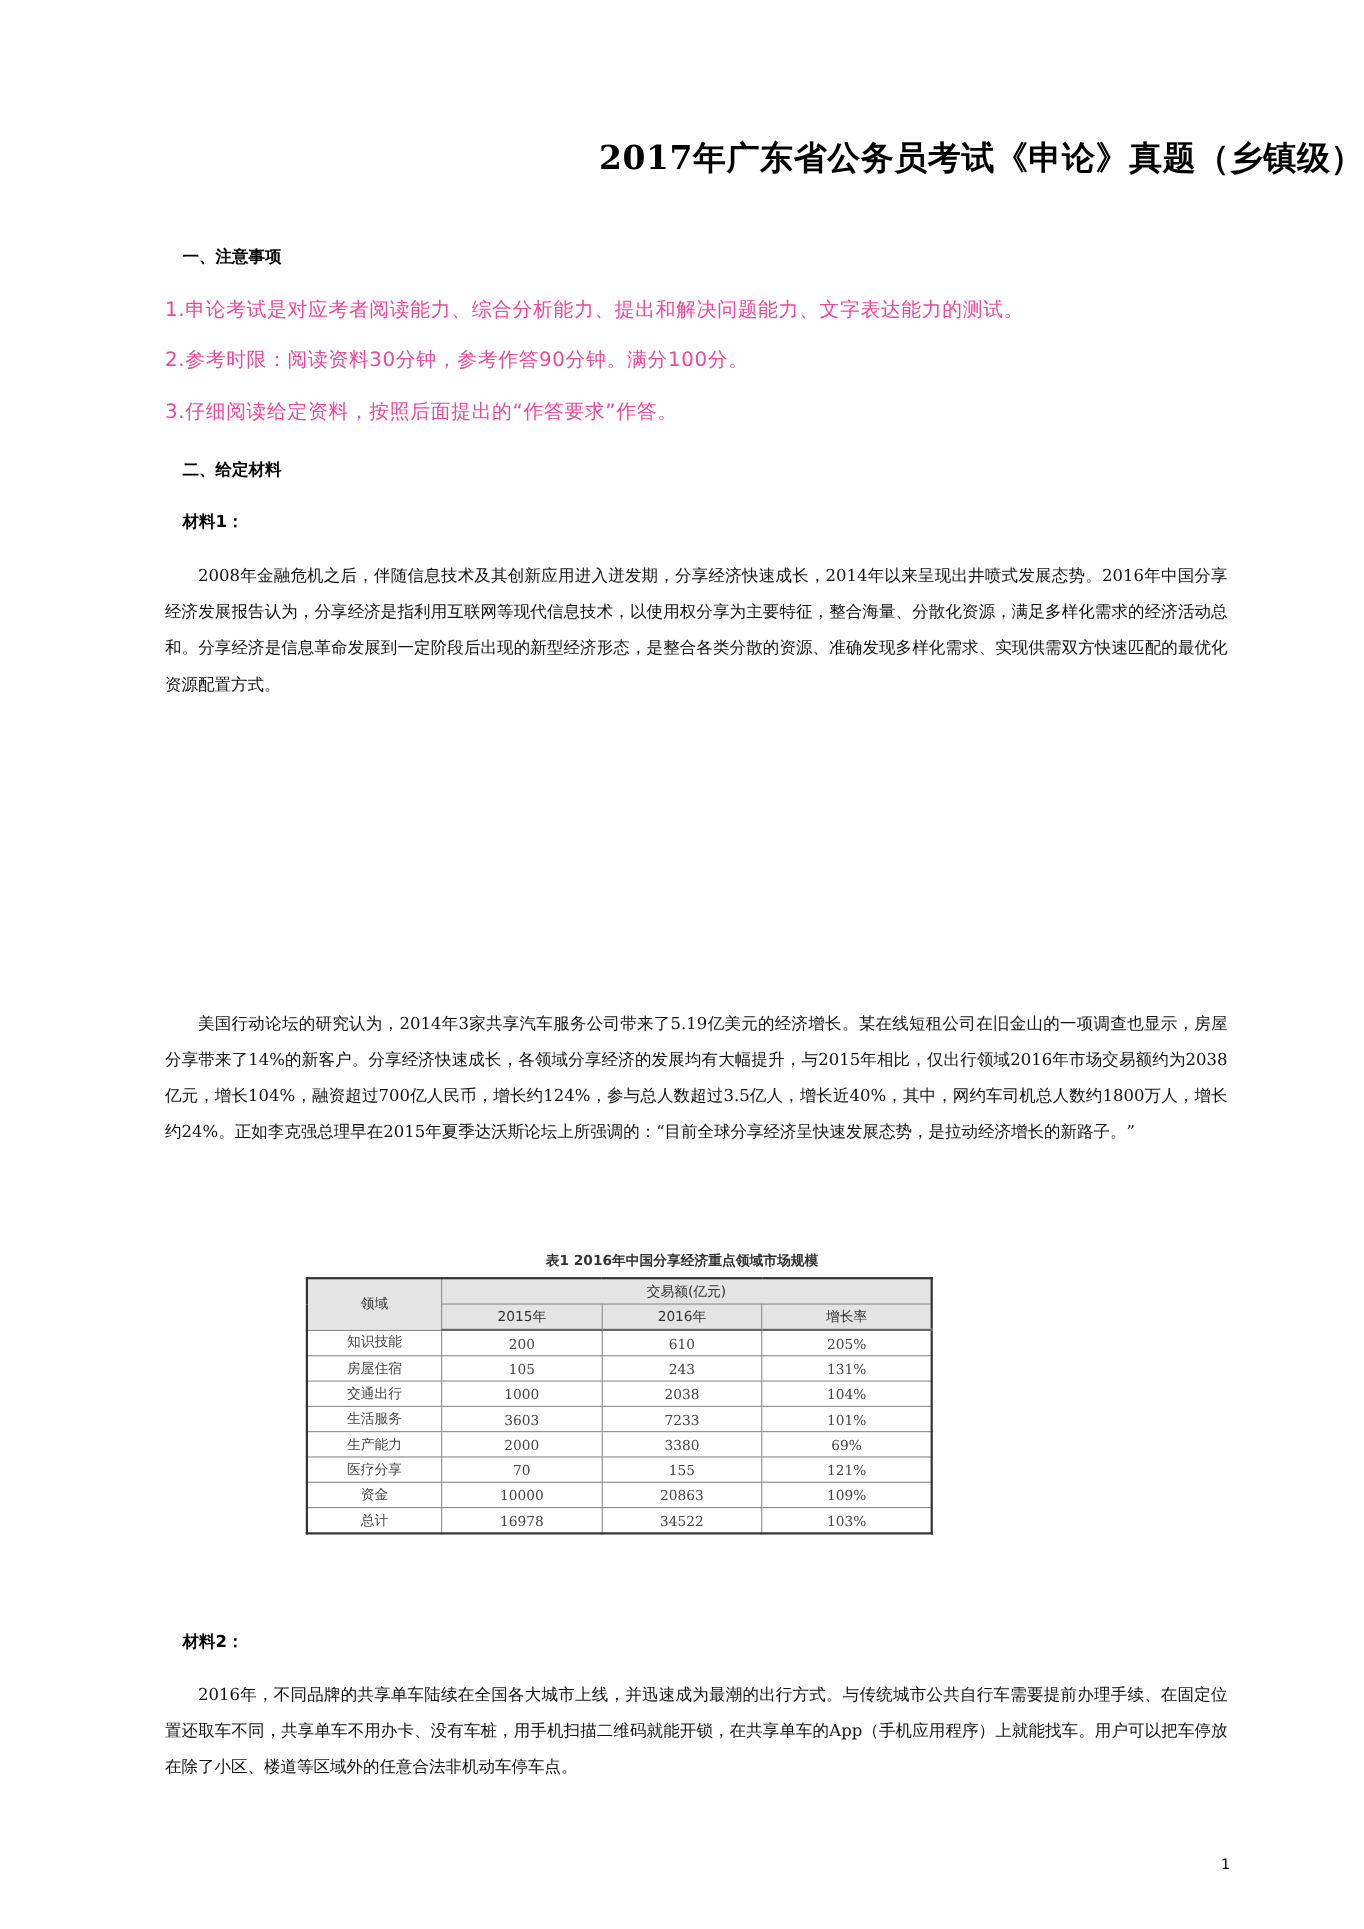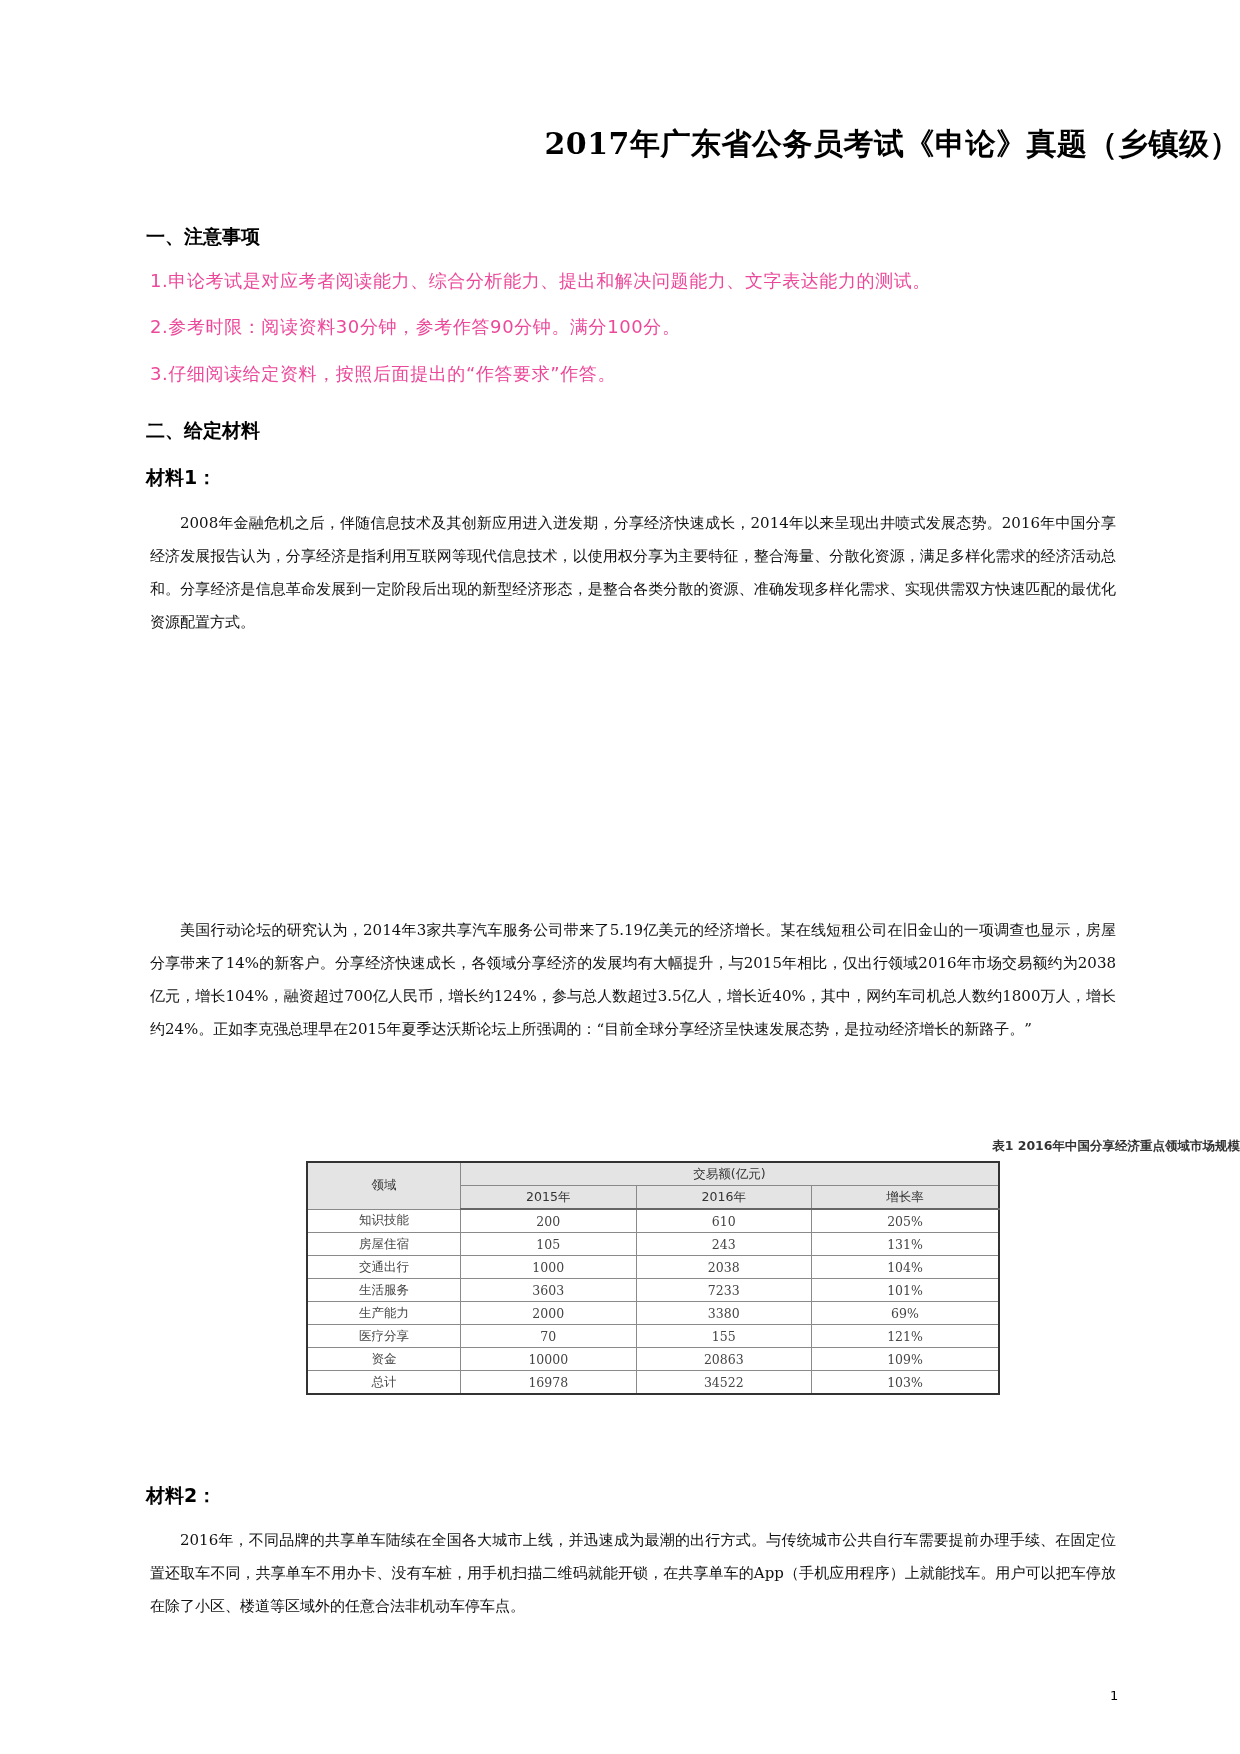--- a/index.html
+++ b/index.html
@@ -4,42 +4,42 @@
   <style>
     html, body { margin: 0; padding: 0; background: #ffffff; }
     body { width: 1240px; height: 1754px; position: relative; overflow: hidden; color: #111; }
     .page { position: absolute; left: 0; top: 0; width: 1240px; height: 1754px; }
     .title {
       position: absolute; left: 0; top: 124px; width: 1240px; text-align: right;
       font-family: "DejaVu Serif", "Liberation Serif", serif; font-weight: bold;
       font-size: 30px; letter-spacing: 0.5px; color: #000;
     }
     .h1 {
-      position: absolute; left: 146px;
+      position: absolute; left: 166px;
       font-family: "DejaVu Sans", "Liberation Sans", sans-serif; font-weight: bold;
-      font-size: 19px; color: #000;
+      font-size: 15px; color: #000;
     }
     .note {
       position: absolute; left: 150px;
       font-family: "DejaVu Sans", "Liberation Sans", sans-serif;
       font-size: 18px; color: #ec4899; letter-spacing: 0.6px;
     }
     .para {
       position: absolute; left: 150px; width: 966px;
       font-family: "DejaVu Serif", "Liberation Serif", serif;
       font-size: 15px; line-height: 33px; color: #111;
       text-indent: 2em; text-align: justify; margin: 0;
     }
     .tbl-caption {
-      position: absolute; left: 0; top: 1138px; width: 1240px; text-align: right;
+      position: absolute; left: 0; top: 1138px; width: 1240px; text-align: center;
       font-family: "DejaVu Sans", "Liberation Sans", sans-serif; font-weight: bold;
       font-size: 12.5px; color: #333;
     }
     table.market {
-      position: absolute; left: 306px; top: 1161px; width: 694px;
+      position: absolute; left: 278px; top: 1161px; width: 570px;
       border-collapse: collapse; border: 2px solid #333;
       font-family: "DejaVu Serif", "Liberation Serif", serif; font-size: 12.5px; color: #444;
     }
     table.market th, table.market td {
       border: 1px solid #8a8a8a; text-align: center; padding: 0; height: 22px;
     }
     table.market thead th {
       background: #e4e4e4; font-family: "DejaVu Sans", "Liberation Sans", sans-serif;
       font-weight: normal; color: #333; font-size: 12.5px;
     }

